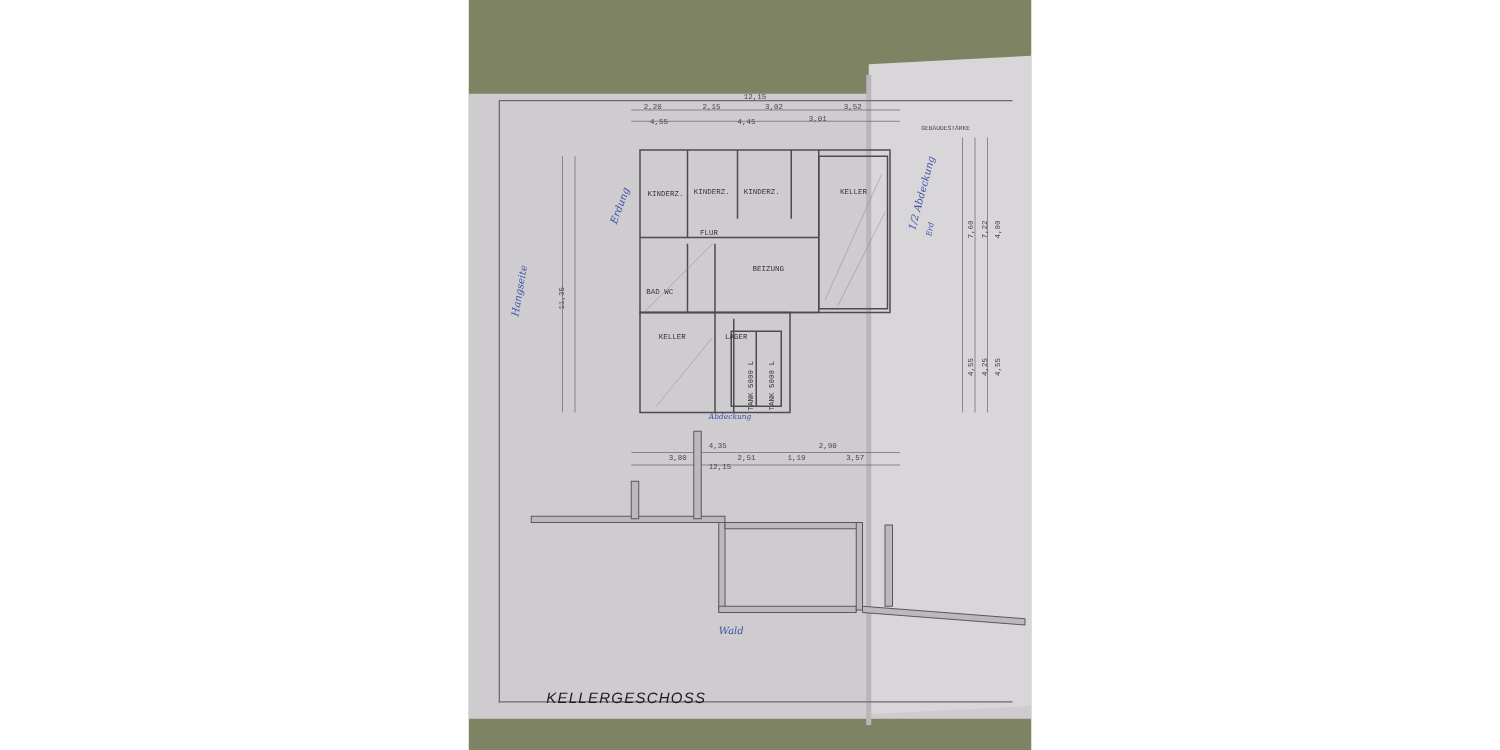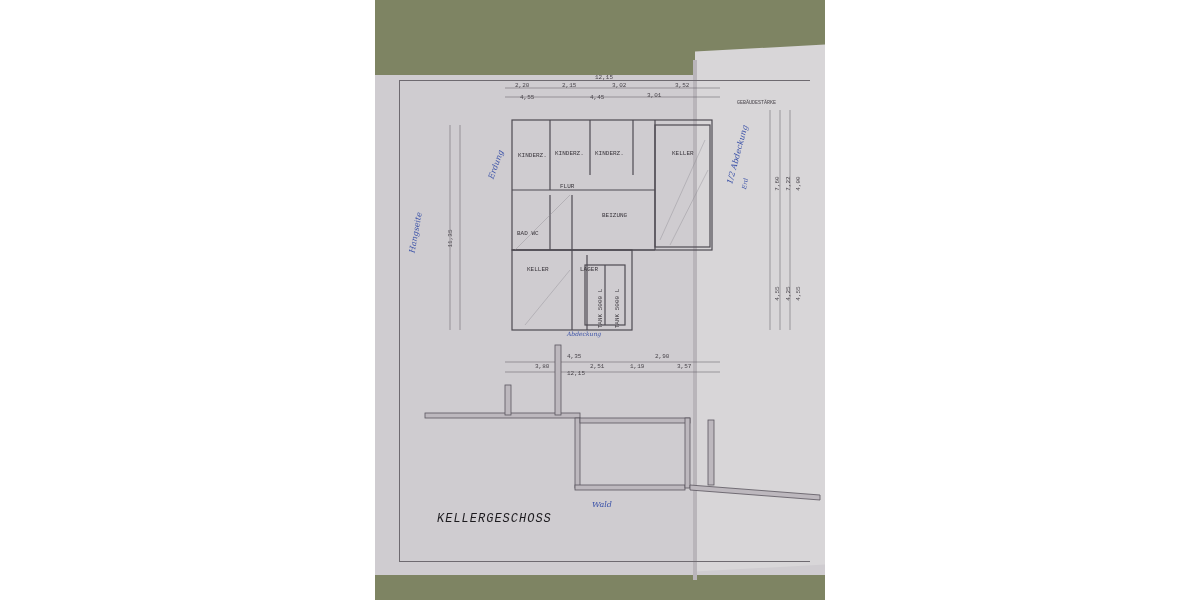--- a/index.html
+++ b/index.html
@@ -5,21 +5,21 @@
   html,body{margin:0;padding:0;}
   body{width:1200px;height:600px;background:#ffffff;position:relative;overflow:hidden;font-family:"Liberation Sans",sans-serif;}
   .photo{position:absolute;left:375px;top:0;width:450px;height:600px;background:#7e8463;overflow:hidden;}
   .paper{position:absolute;left:0;top:75px;width:450px;height:500px;background:#cfccd0;}
   .paper-right{position:absolute;left:320px;top:48px;width:130px;height:520px;background:#d8d6d8;transform:skewY(-3deg);}
   .fold{position:absolute;left:318px;top:60px;width:4px;height:520px;background:#b9b5ba;}
   .frame{position:absolute;left:24px;top:80px;width:410px;height:480px;border:1px solid #6e6a70;border-right:none;}
   .plan{position:absolute;left:0;top:0;width:450px;height:600px;}
   .lbl{position:absolute;font-family:"Liberation Mono",monospace;font-size:6px;color:#3a363c;white-space:nowrap;}
   .blue{position:absolute;font-family:"DejaVu Serif",serif;font-style:italic;font-size:8px;color:#3b52a8;white-space:nowrap;}
-  .title{position:absolute;left:62px;top:512px;font-family:Liberation Mono, monospace;font-size:12px;letter-spacing:1px;font-style:italic;color:#1c1a1e;}
+  .title{position:absolute;left:62px;top:551px;font-family:Liberation Sans, sans-serif;font-size:12px;letter-spacing:1px;font-style:italic;color:#1c1a1e;}
   .dim{position:absolute;font-family:"Liberation Mono",monospace;font-size:6px;color:#4a464c;white-space:nowrap;}
 </style>
 </head>
 <body>
 
 <div class="photo">
   <div class="paper"></div>
   <div class="paper-right"></div>
   <div class="fold"></div>
   <div class="frame"></div>
@@ -111,16 +111,16 @@
   <span class="dim" style="left:395px;top:290px;transform:rotate(-90deg)">4,55</span>
   <span class="dim" style="left:406px;top:290px;transform:rotate(-90deg)">4,25</span>
   <span class="dim" style="left:416px;top:290px;transform:rotate(-90deg)">4,55</span>
   <span class="dim" style="left:362px;top:100px;font-size:5px">GEBÄUDESTÄRKE</span>
 
   <span class="blue" style="left:20px;top:228px;transform:rotate(-80deg)">Hangseite</span>
   <span class="blue" style="left:106px;top:160px;transform:rotate(-70deg)">Erdung</span>
   <span class="blue" style="left:332px;top:150px;transform:rotate(-75deg)">1/2 Abdeckung</span>
   <span class="blue" style="left:364px;top:180px;transform:rotate(-80deg);font-size:6px">Erd</span>
   <span class="blue" style="left:192px;top:330px;font-size:6px">Abdeckung</span>
-  <span class="blue" style="left:217px;top:500px">Wald</span>
+  <span class="blue" style="left:200px;top:500px">Wald</span>
 
   <div class="title">KELLERGESCHOSS</div>
 </div>
 
 </body></html>

